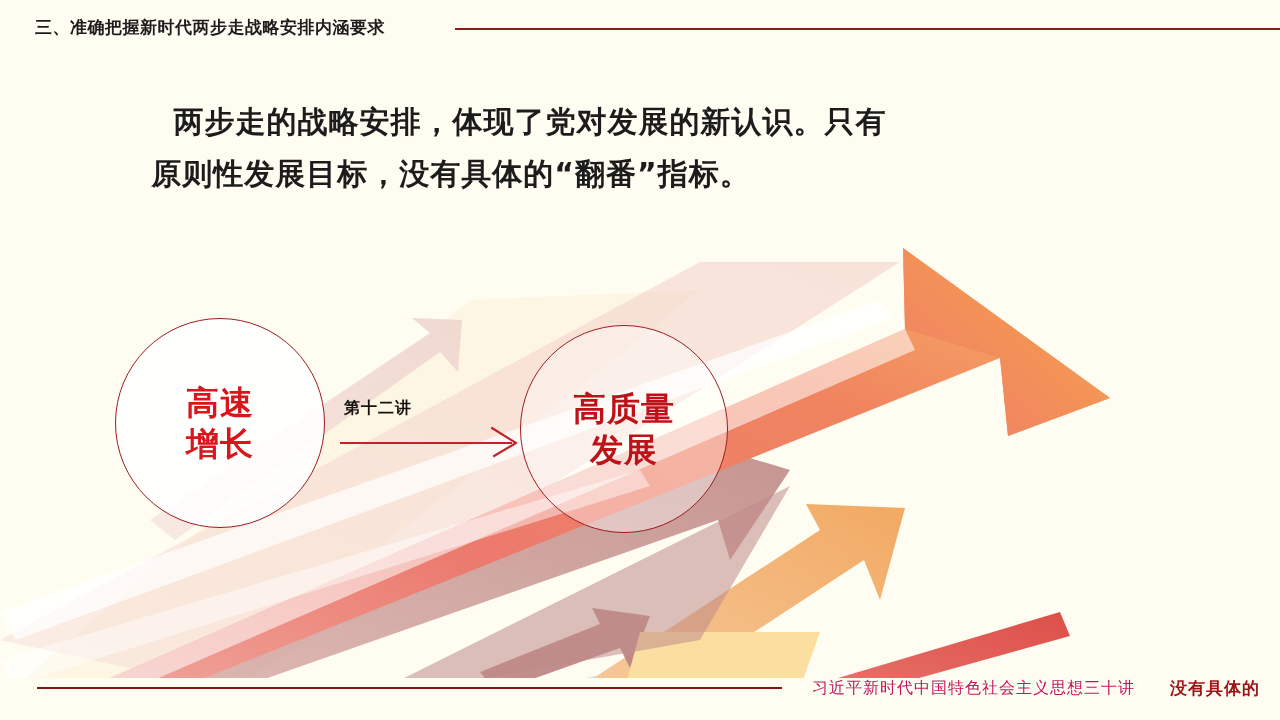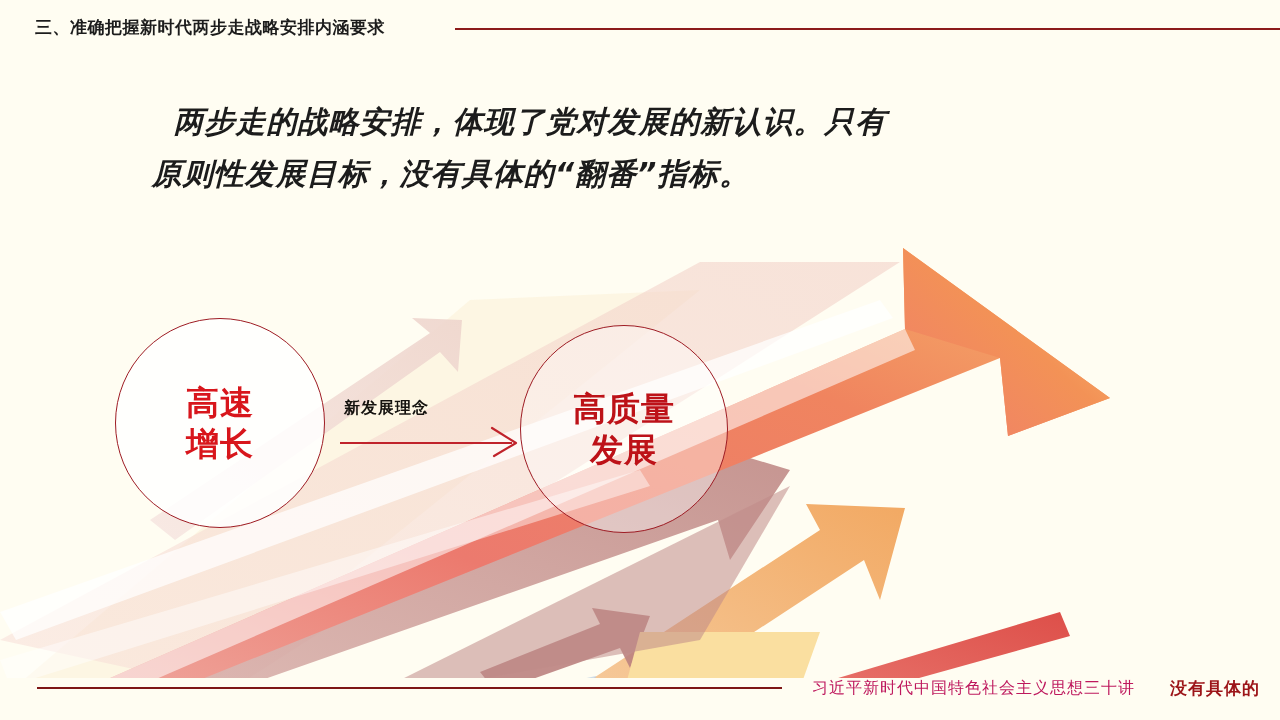--- a/index.html
+++ b/index.html
@@ -51,21 +51,20 @@
     background: #8c1b1b;
   }
 
   
   #statement {
     position: absolute;
     left: 0;
     top: 96px;
     width: 1020px;
     text-align: center;
-    font-style: italic;
   }
   .statement-line {
     font-size: 30px;
     font-weight: bold;
     color: #1c1c1c;
     line-height: 52px;
     letter-spacing: 1px;
     white-space: nowrap;
   }
   #statement-line-1 { padding-left: 40px; }
@@ -279,21 +278,21 @@
     <div class="node-text">高速</div>
     <div class="node-text">增长</div>
   </div>
 
   <div class="node-circle" id="circle-quality">
     <div class="node-text">高质量</div>
     <div class="node-text">发展</div>
   </div>
 
   <div id="connector">
-    <div id="connector-label">新发展理念</div>
+    <div id="connector-label">第十二讲</div>
     <svg id="connector-arrow" viewBox="0 0 190 34" width="190" height="34">
       <line x1="0" y1="17" x2="172" y2="17" stroke="#c0232b" stroke-width="2.2"></line>
       <polyline points="152,2 176,17 154,30" fill="none" stroke="#c0232b" stroke-width="2.2" stroke-linecap="round" stroke-linejoin="round"></polyline>
     </svg>
   </div>
 
   <div id="footer">
     <div id="footer-rule"></div>
     <div id="footer-series">习近平新时代中国特色社会主义思想三十讲</div>
     <div id="footer-lecture">没有具体的</div>

